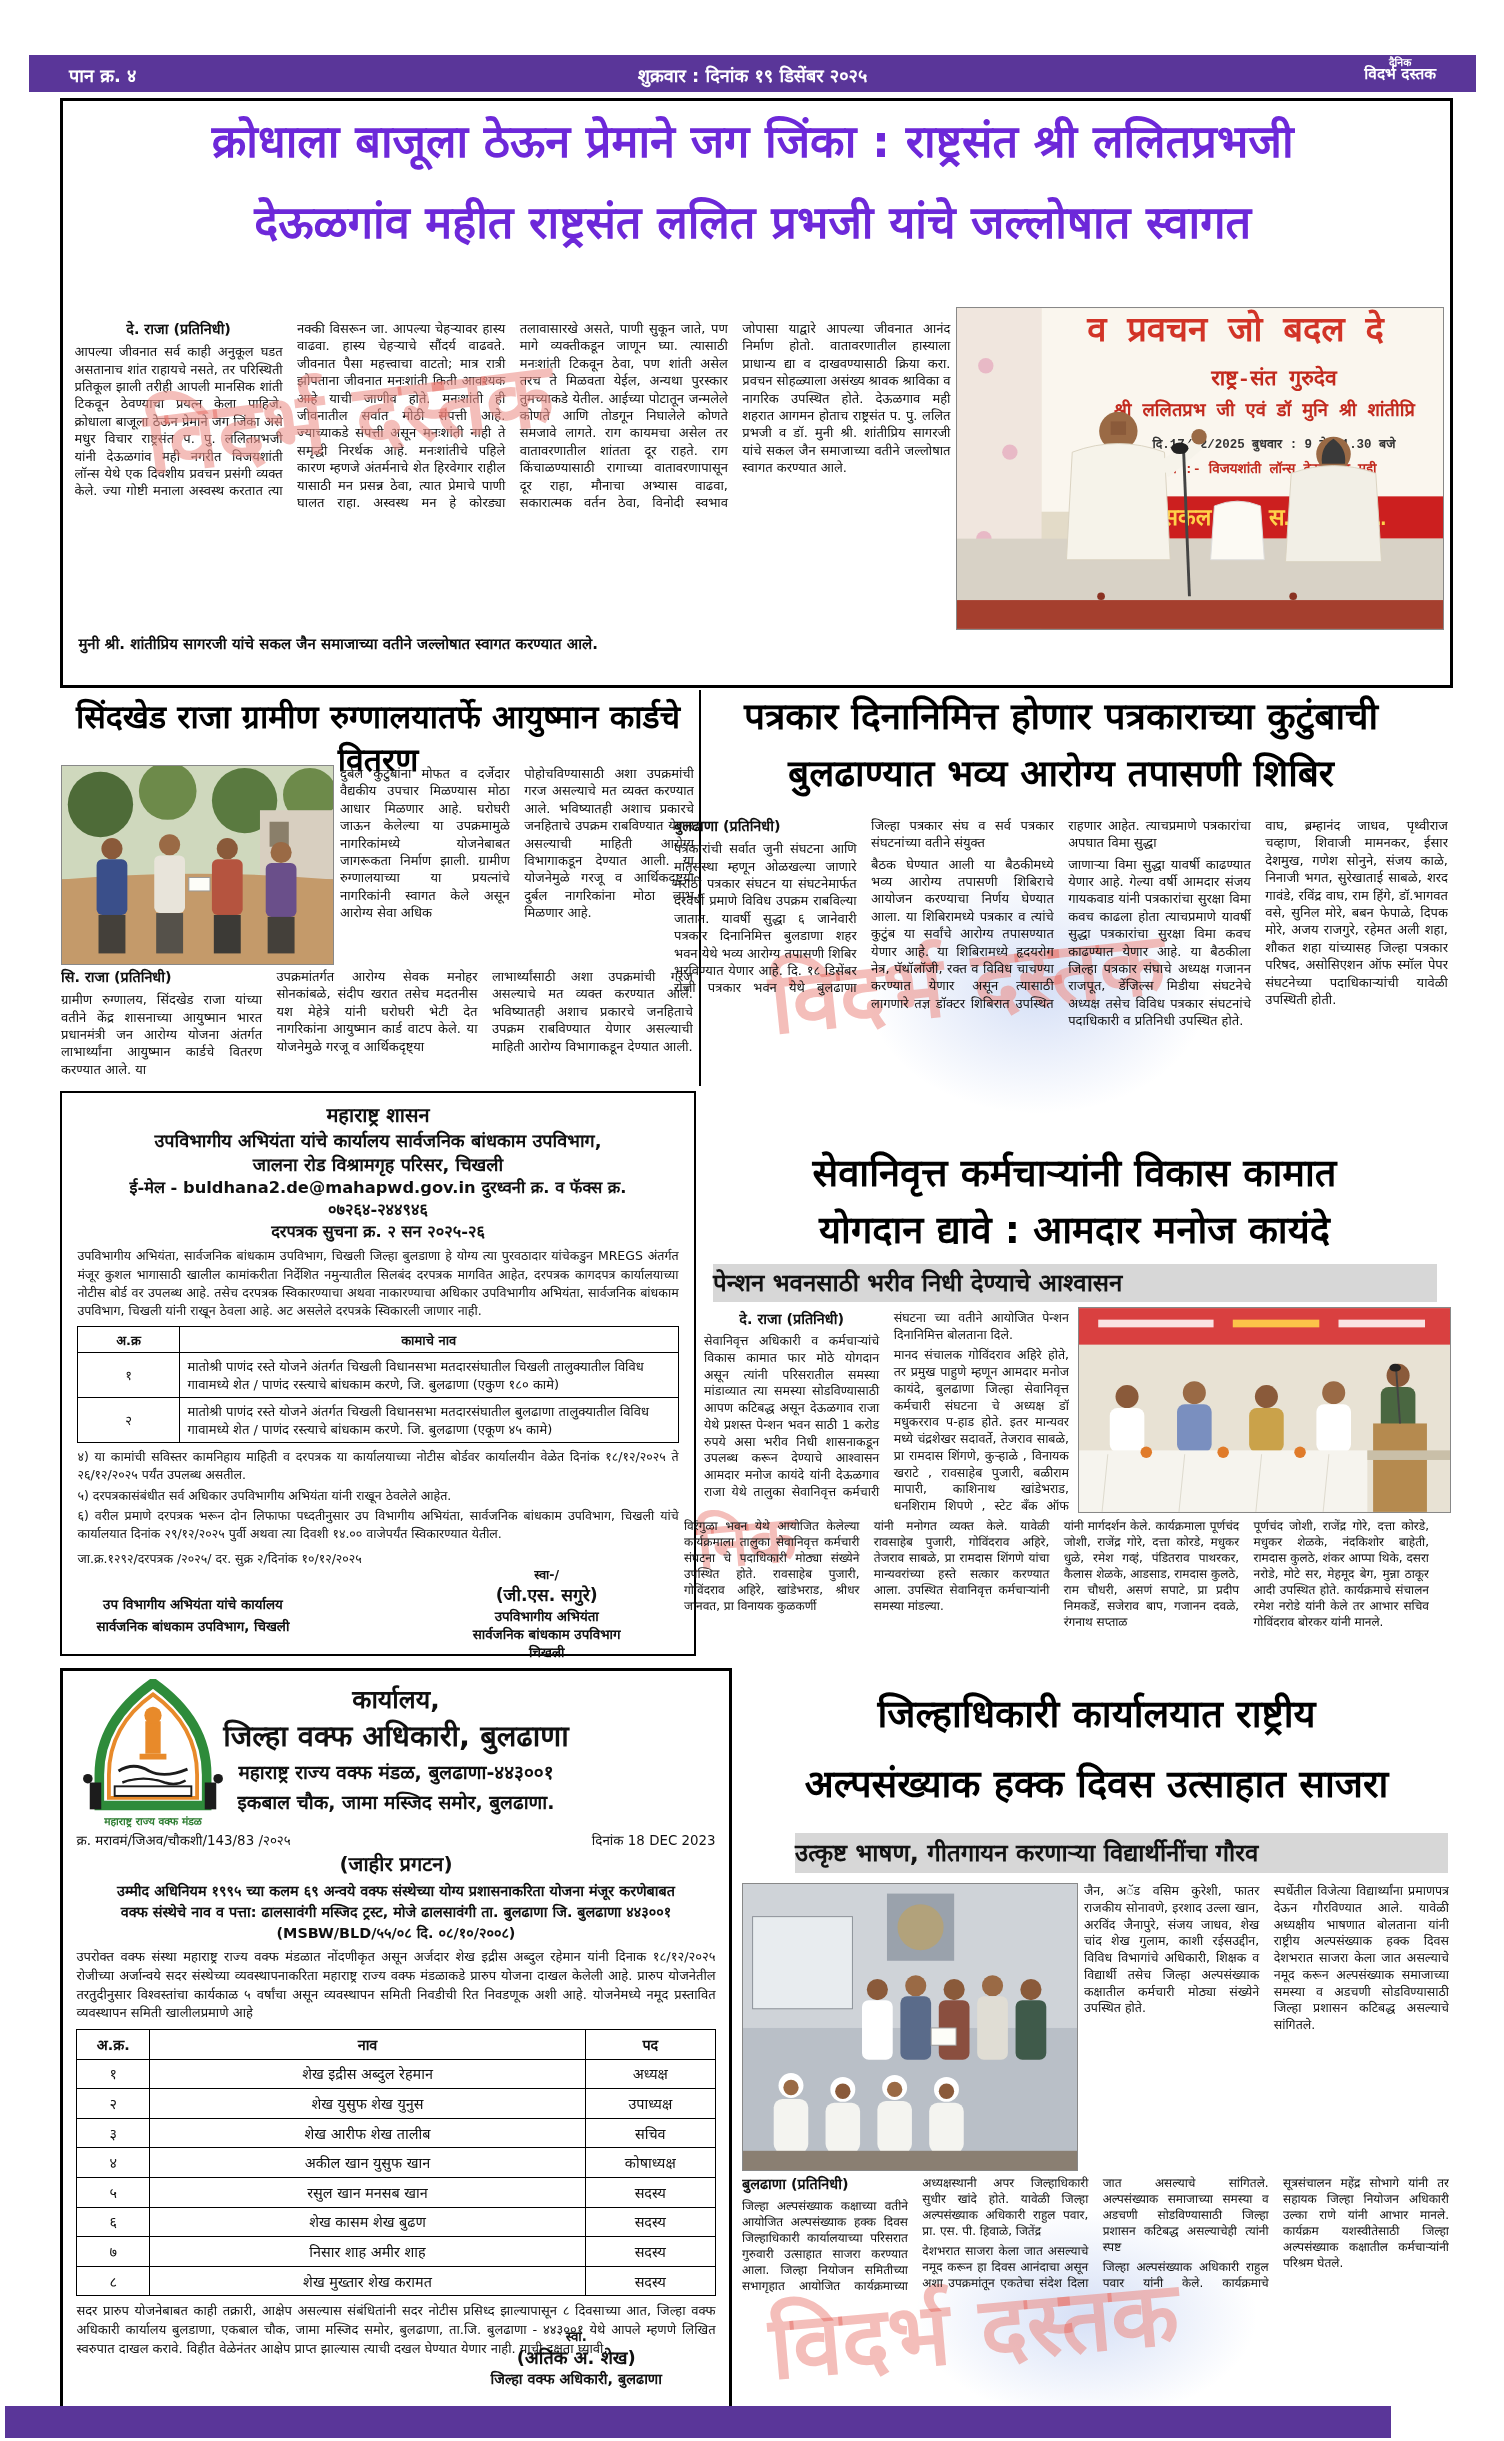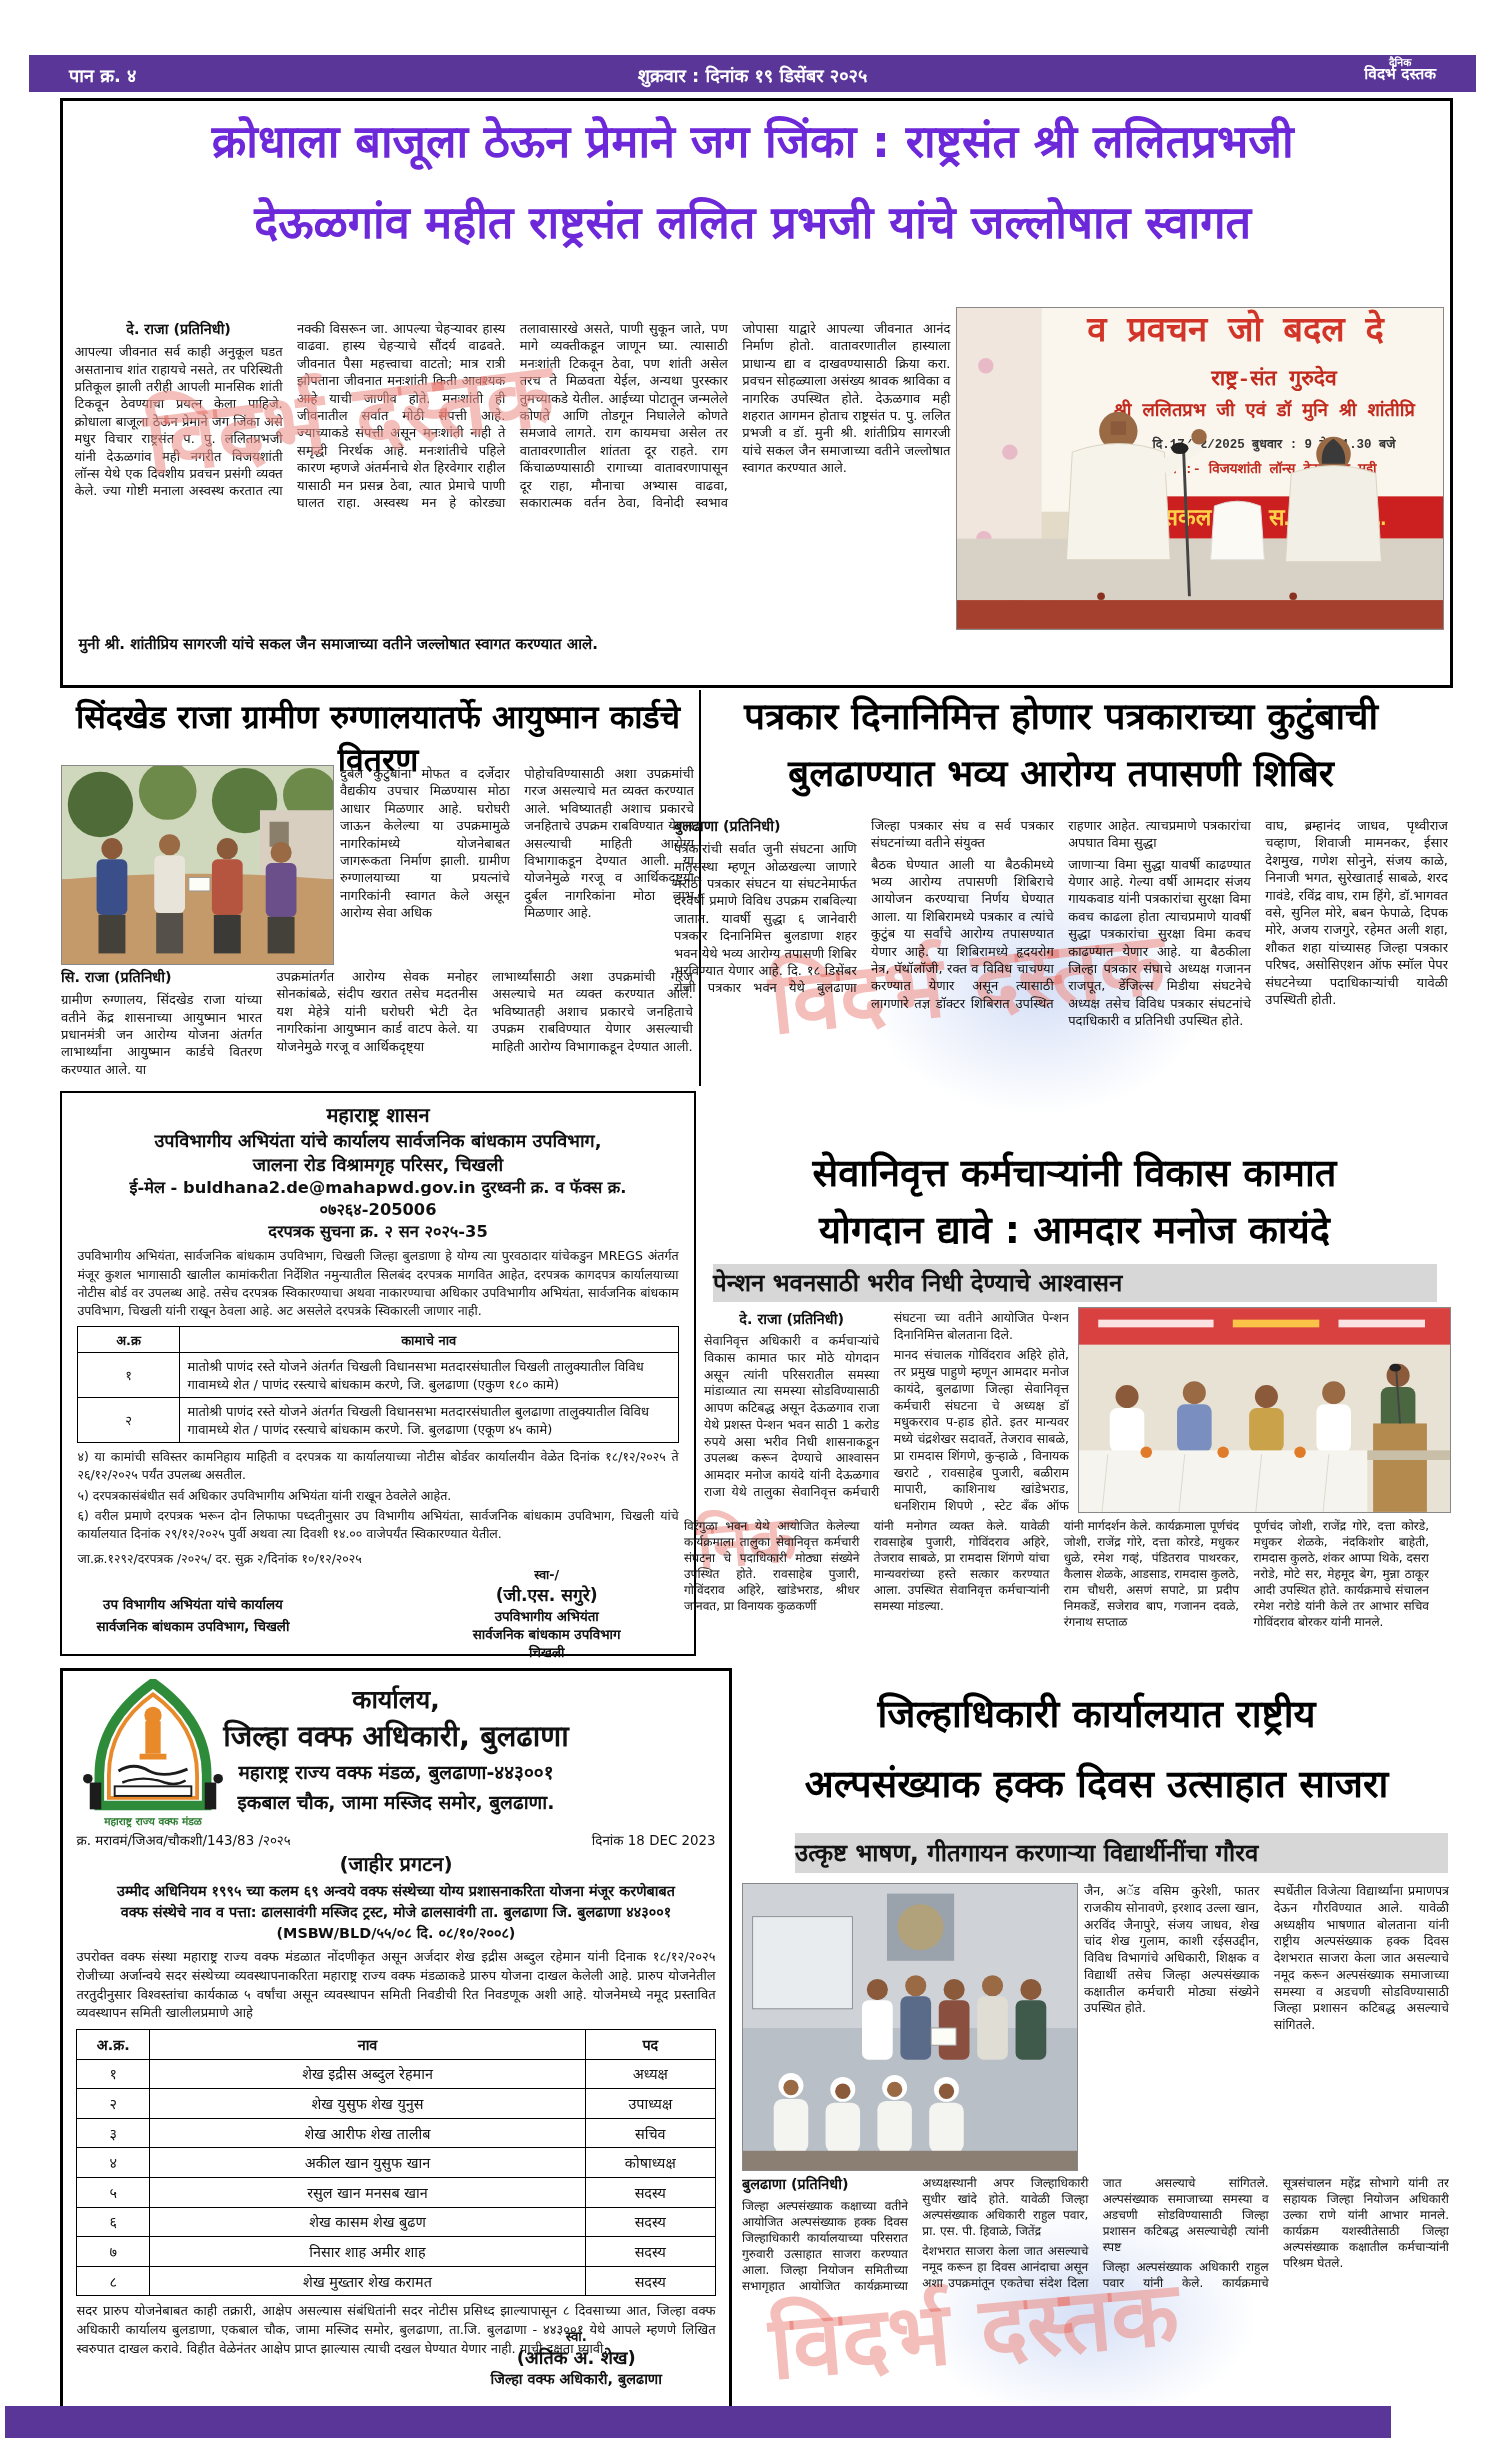--- a/index.html
+++ b/index.html
@@ -167,22 +167,22 @@
     <p>पत्रकारांची सर्वात जुनी संघटना आणि मातृसंस्था म्हणून ओळखल्या जाणारे मराठी पत्रकार संघटन या संघटनेमार्फत दरवर्षी प्रमाणे विविध उपक्रम राबविल्या जातात. यावर्षी सुद्धा ६ जानेवारी पत्रकार दिनानिमित्त बुलडाणा शहर भवन येथे भव्य आरोग्य तपासणी शिबिर भरविण्यात येणार आहे. दि. १८ डिसेंबर रोजी पत्रकार भवन येथे बुलढाणा जिल्हा पत्रकार संघ व सर्व पत्रकार संघटनांच्या वतीने संयुक्त</p>
     <p>बैठक घेण्यात आली या बैठकीमध्ये भव्य आरोग्य तपासणी शिबिराचे आयोजन करण्याचा निर्णय घेण्यात आला. या शिबिरामध्ये पत्रकार व त्यांचे कुटुंब या सर्वांचे आरोग्य तपासण्यात येणार आहे. या शिबिरामध्ये हृदयरोग नेत्र, पॅथॉलॉजी, रक्त व विविध चाचण्या करण्यात येणार असून त्यासाठी लागणारे तज्ञ डॉक्टर शिबिरात उपस्थित राहणार आहेत. त्याचप्रमाणे पत्रकारांचा अपघात विमा सुद्धा</p>
     <p>जाणाऱ्या विमा सुद्धा यावर्षी काढण्यात येणार आहे. गेल्या वर्षी आमदार संजय गायकवाड यांनी पत्रकारांचा सुरक्षा विमा कवच काढला होता त्याचप्रमाणे यावर्षी सुद्धा पत्रकारांचा सुरक्षा विमा कवच काढण्यात येणार आहे. या बैठकीला जिल्हा पत्रकार संघाचे अध्यक्ष गजानन राजपूत, डेंजिल्स मिडीया संघटनेचे अध्यक्ष तसेच विविध पत्रकार संघटनांचे पदाधिकारी व प्रतिनिधी उपस्थित होते.</p>
     <p>वाघ, ब्रम्हानंद जाधव, पृथ्वीराज चव्हाण, शिवाजी मामनकर, ईसार देशमुख, गणेश सोनुने, संजय काळे, निनाजी भगत, सुरेखाताई साबळे, शरद गावंडे, रविंद्र वाघ, राम हिंगे, डॉ.भागवत वसे, सुनिल मोरे, बबन फेपाळे, दिपक मोरे, अजय राजगुरे, रहेमत अली शहा, शौकत शहा यांच्यासह जिल्हा पत्रकार परिषद, असोसिएशन ऑफ स्मॉल पेपर संघटनेच्या पदाधिकाऱ्यांची यावेळी उपस्थिती होती.</p>
   </div>
 
   <div class="abs noticebox" style="left:60px;top:1091px;width:636px;height:565px;">
     <div class="nb-c" style="font-size:20px;">महाराष्ट्र शासन</div>
     <div class="nb-c" style="font-size:18px;">उपविभागीय अभियंता यांचे कार्यालय सार्वजनिक बांधकाम उपविभाग,</div>
     <div class="nb-c" style="font-size:18px;">जालना रोड विश्रामगृह परिसर, चिखली</div>
-    <div class="nb-c" style="font-size:16.3px;">ई-मेल - buldhana2.de@mahapwd.gov.in दुरध्वनी क्र. व फॅक्स क्र. ०७२६४-205006</div>
-    <div class="nb-c" style="font-size:16.3px;">दरपत्रक सुचना क्र. २ सन २०२५-35</div>
+    <div class="nb-c" style="font-size:16.3px;">ई-मेल - buldhana2.de@mahapwd.gov.in दुरध्वनी क्र. व फॅक्स क्र. ०७२६४-२४४९४६</div>
+    <div class="nb-c" style="font-size:16.3px;">दरपत्रक सुचना क्र. २ सन २०२५-२६</div>
     <div class="nb-p">उपविभागीय अभियंता, सार्वजनिक बांधकाम उपविभाग, चिखली जिल्हा बुलडाणा हे योग्य त्या पुरवठादार यांचेकडुन MREGS अंतर्गत मंजूर कुशल भागासाठी खालील कामांकरीता निर्देशित नमुन्यातील सिलबंद दरपत्रक मागवित आहेत, दरपत्रक कागदपत्र कार्यालयाच्या नोटीस बोर्ड वर उपलब्ध आहे. तसेच दरपत्रक स्विकारण्याचा अथवा नाकारण्याचा अधिकार उपविभागीय अभियंता, सार्वजनिक बांधकाम उपविभाग, चिखली यांनी राखून ठेवला आहे. अट असलेले दरपत्रके स्विकारली जाणार नाही.</div>
     <table class="nt">
       <tbody>
           <tr>
         <th style="width:85px;">अ.क्र</th>
         <th>कामाचे नाव</th>
       </tr>
       <tr>
         <td style="text-align:center;">१</td>
         <td>मातोश्री पाणंद रस्ते योजने अंतर्गत चिखली विधानसभा मतदारसंघातील चिखली तालुक्यातील विविध गावामध्ये शेत / पाणंद रस्त्याचे बांधकाम करणे, जि. बुलढाणा (एकुण १८० कामे)</td>

